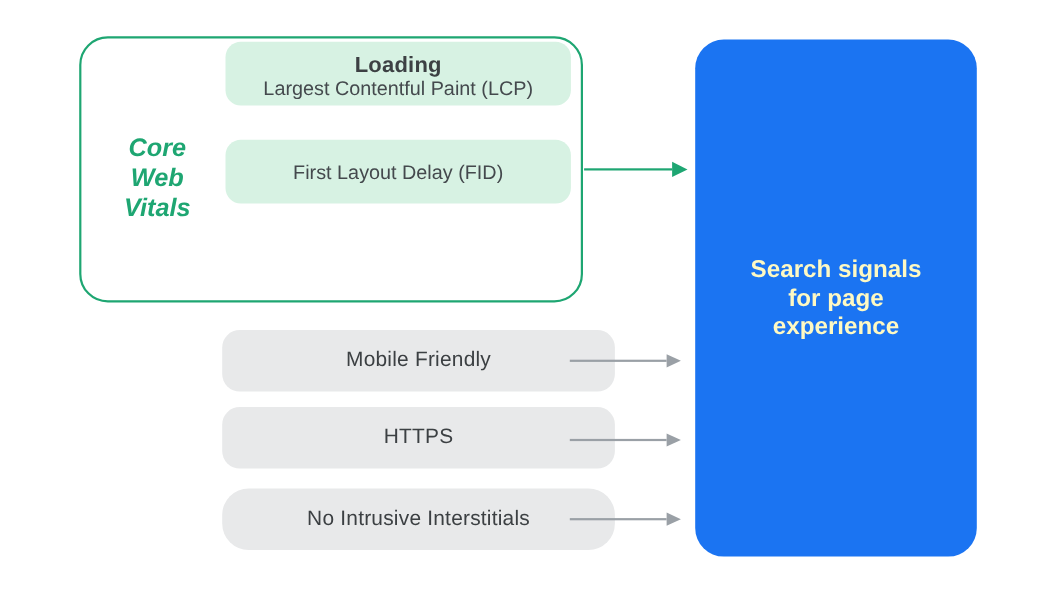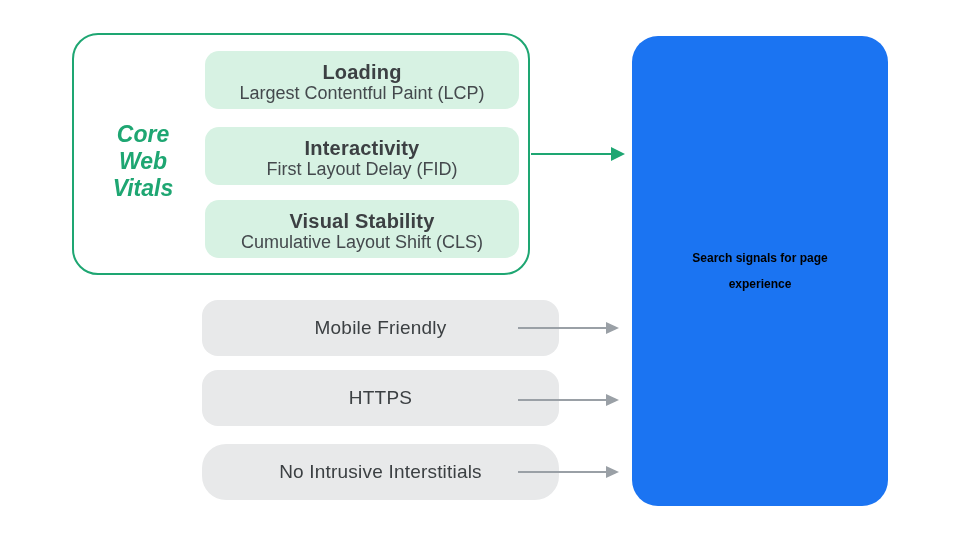--- a/index.html
+++ b/index.html
@@ -46,21 +46,21 @@
     width: 314px;
     height: 58px;
     background: var(--mint, #D7F2E3);
     border-radius: 14px;
     display: flex;
     flex-direction: column;
     align-items: center;
     justify-content: center;
     text-align: center;
   }
-  .vital-card.pos-0 { top: 16px; }
+  .vital-card.pos-0 { top: 3px; }
   .vital-card.pos-1 { top: 92px; }
   .vital-card.pos-2 { top: 165px; }
   .vital-title {
     font-size: 20px;
     font-weight: bold;
     letter-spacing: 0.2px;
     color: var(--title-text, #3C4043);
     line-height: 24px;
   }
   .vital-subtitle {
@@ -140,48 +140,43 @@
     height: 470px;
     background: var(--panel-blue, #1B74F2);
     border-radius: 26px;
     display: flex;
     align-items: center;
     justify-content: center;
   }
   .result-label {
     width: 160px;
     text-align: center;
-    font-size: 12px;
+    font-size: 22px;
     font-weight: bold;
     line-height: 26px;
-    color: #000000;
+    color: #fef9c3;
   }
 </style>
 </head>
 <body>
 
 <div class="canvas">
 
   <div class="cwv-group">
     <div class="cwv-label">Core Web Vitals</div>
 
     <div class="vital-card pos-0">
       <div class="vital-title">Loading</div>
       <div class="vital-subtitle">Largest Contentful Paint (LCP)</div>
     </div>
 
     <div class="vital-card pos-1">
-      <div class="vital-title">Interactivity</div>
       <div class="vital-subtitle">First Layout Delay (FID)</div>
     </div>
 
-    <div class="vital-card pos-2">
-      <div class="vital-title">Visual Stability</div>
-      <div class="vital-subtitle">Cumulative Layout Shift (CLS)</div>
-    </div>
   </div>
 
   <div class="arrow arrow-green"></div>
 
   <div class="signal-card pos-0">
     <div class="signal-label">Mobile Friendly</div>
   </div>
   <div class="arrow arrow-gray pos-0"></div>
 
   <div class="signal-card pos-1">

